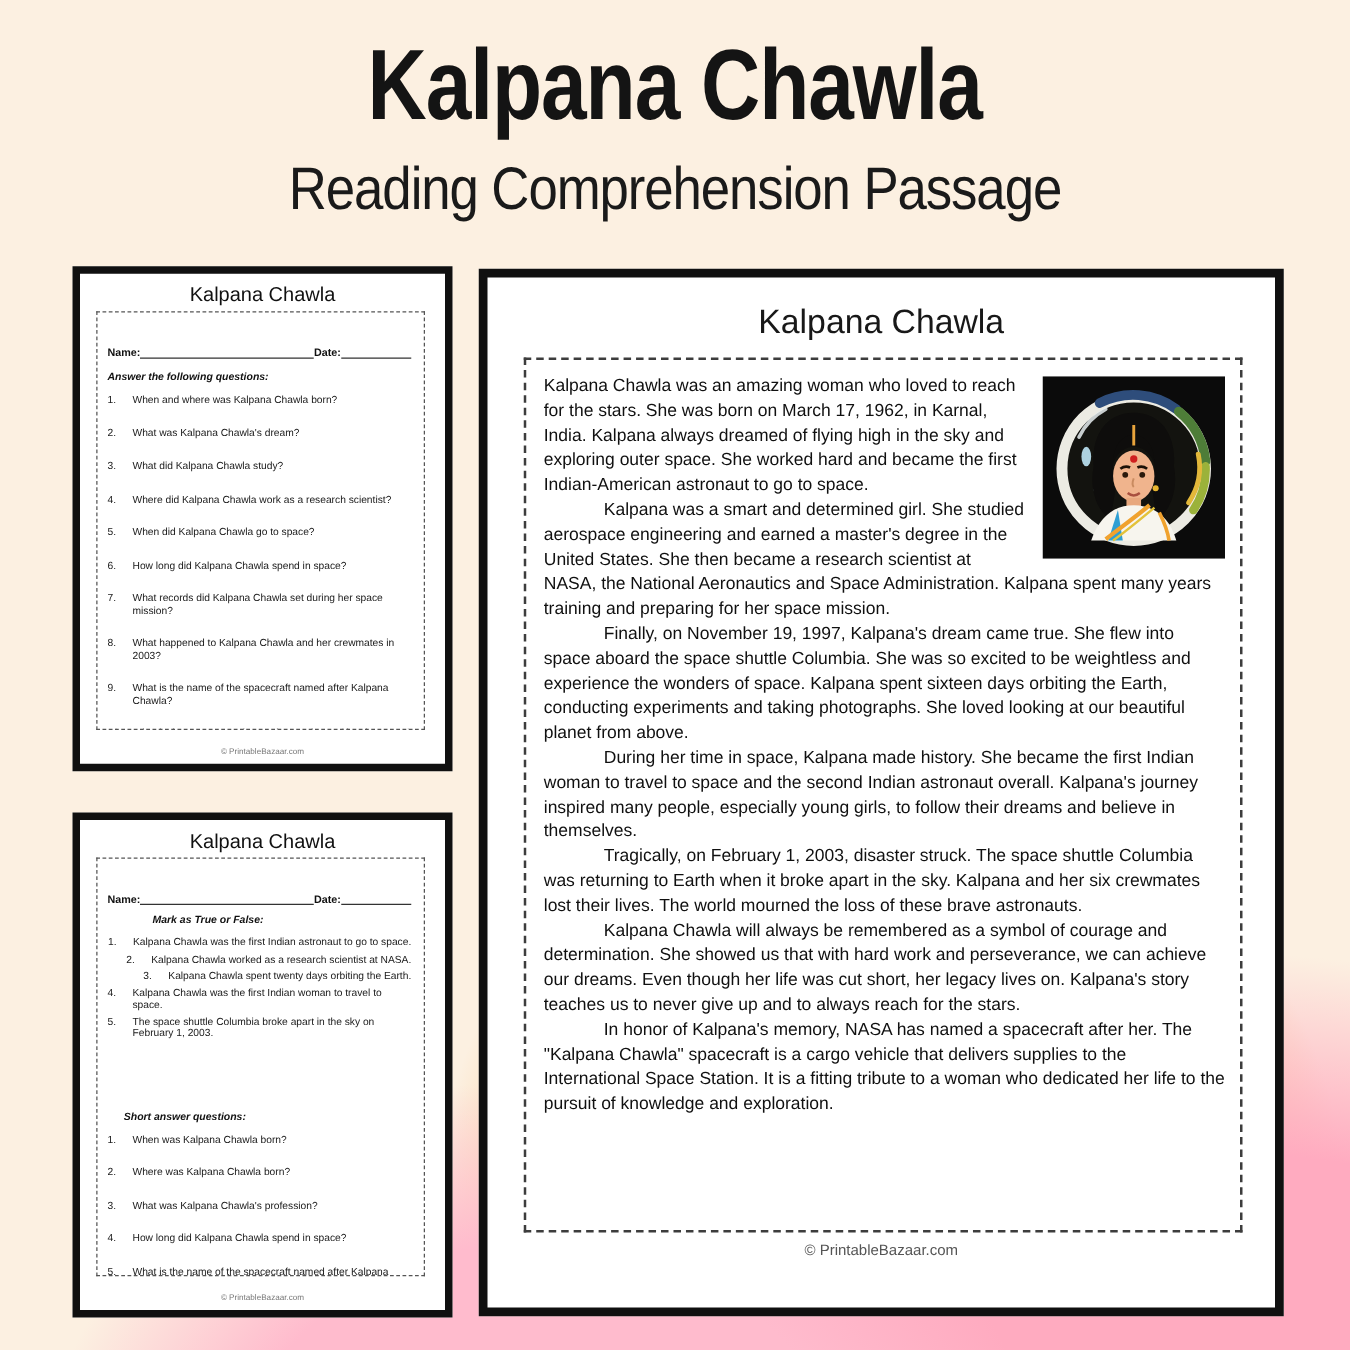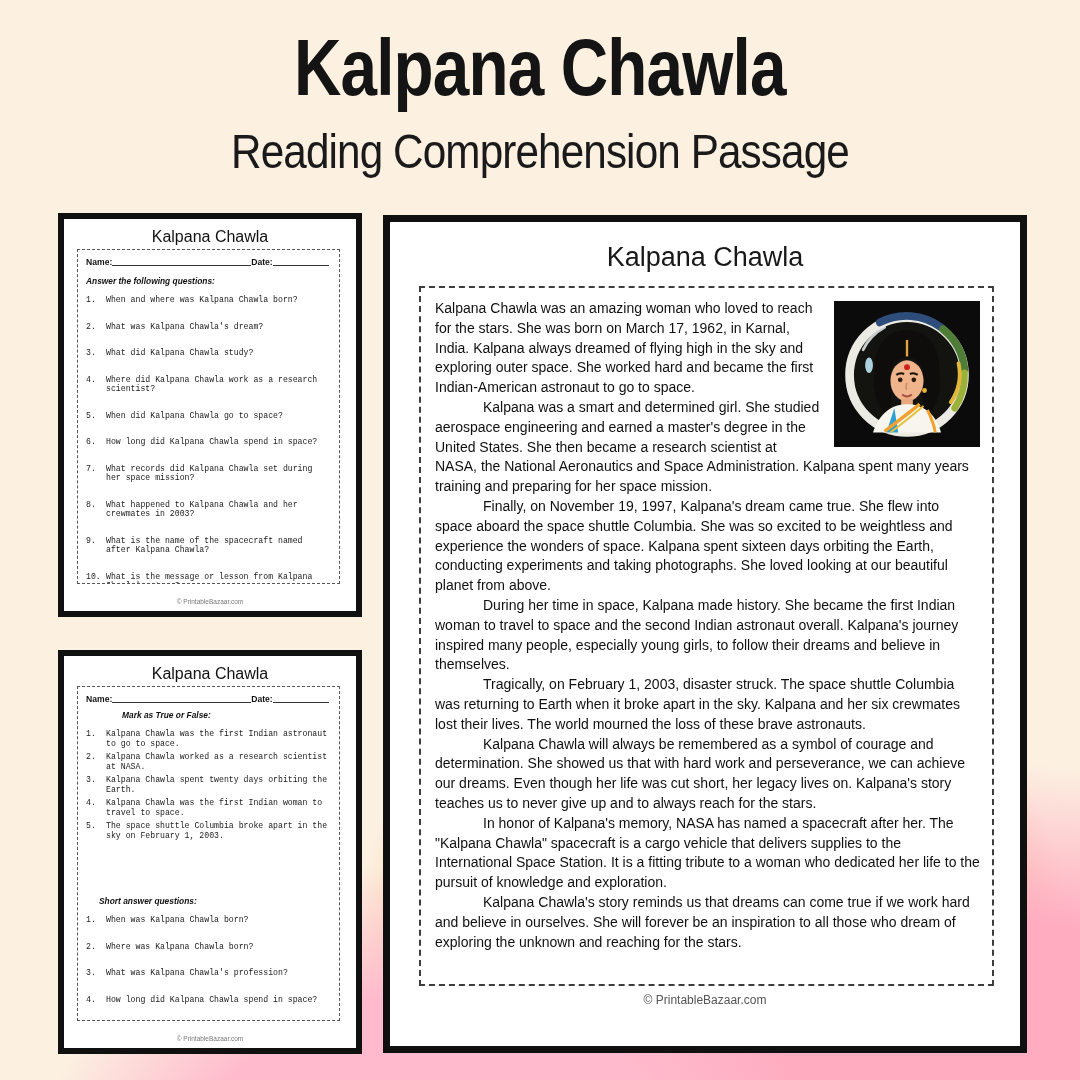--- a/index.html
+++ b/index.html
@@ -29,28 +29,28 @@
   
   .page { position:absolute; background:#fff; border:6px solid #101010; }
   .page-sm { left:58px; width:304px; height:404px; }
   #page-q  { top:213px; }
   #page-tf { top:650px; }
   .ws-title { text-align:center; font-size:16px; font-weight:400; margin-top:9px; color:#111; }
   .dash-box {
     position:absolute; left:13px; right:16px; top:30px; bottom:27px;
     border:1.5px dashed #555; padding:7px 10px 4px 8px; overflow:hidden;
   }
-  .nd-row { display:flex; font-size:8.6px; font-weight:600; color:#111; }
+  .nd-row { display:flex; align-items:flex-end; font-size:8.6px; font-weight:600; color:#111;margin-top:20px; }
   .u-line { border-bottom:1px solid #333; height:9px; display:inline-block; }
   .name-line { width:148px; }
   .date-line { width:60px; }
   .nd-spacer { flex:1; }
   .ws-heading { font-size:8.4px; font-weight:700; margin-top:9px; color:#111;font-style:italic; }
   ol.qlist { list-style:none; counter-reset:q; margin-top:9px; }
-  ol.qlist li { display:flex; font-size:8.2px; line-height:9.5px; color:#1a1a1a;font-family:Liberation Mono, monospace; }
+  ol.qlist li { display:flex; font-size:8.2px; line-height:9.5px; color:#1a1a1a; }
   ol.qlist li::before { counter-increment:q; content:counter(q) "."; width:20px; flex:0 0 20px; }
   ol.gap-lg li { margin-bottom:17px; }
   ol.gap-sm li { margin-bottom:4px;justify-content:flex-end; }
   .ws-footer { position:absolute; bottom:6px; left:0; width:100%; text-align:center;
                font-size:6.5px; color:#777; }
 
   
   #page-passage { left:383px; top:215px; width:644px; height:838px; border-width:7px; }
   .ps-title { text-align:center; font-size:27px; font-weight:400; color:#181818; margin-top:20px; }
   .ps-dash {
@@ -213,16 +213,15 @@
       <path d="M 96 112 C 100 120 103 128 104 135" stroke="#f0a22e" stroke-width="3" fill="none"></path>
     </svg>
 
     <p class="first">Kalpana Chawla was an amazing woman who loved to reach for the stars. She was born on March 17, 1962, in Karnal, India. Kalpana always dreamed of flying high in the sky and exploring outer space. She worked hard and became the first Indian-American astronaut to go to space.</p>
     <p>Kalpana was a smart and determined girl. She studied aerospace engineering and earned a master's degree in the United States. She then became a research scientist at NASA, the National Aeronautics and Space Administration. Kalpana spent many years training and preparing for her space mission.</p>
     <p>Finally, on November 19, 1997, Kalpana's dream came true. She flew into space aboard the space shuttle Columbia. She was so excited to be weightless and experience the wonders of space. Kalpana spent sixteen days orbiting the Earth, conducting experiments and taking photographs. She loved looking at our beautiful planet from above.</p>
     <p>During her time in space, Kalpana made history. She became the first Indian woman to travel to space and the second Indian astronaut overall. Kalpana's journey inspired many people, especially young girls, to follow their dreams and believe in themselves.</p>
     <p>Tragically, on February 1, 2003, disaster struck. The space shuttle Columbia was returning to Earth when it broke apart in the sky. Kalpana and her six crewmates lost their lives. The world mourned the loss of these brave astronauts.</p>
     <p>Kalpana Chawla will always be remembered as a symbol of courage and determination. She showed us that with hard work and perseverance, we can achieve our dreams. Even though her life was cut short, her legacy lives on. Kalpana's story teaches us to never give up and to always reach for the stars.</p>
     <p>In honor of Kalpana's memory, NASA has named a spacecraft after her. The "Kalpana Chawla" spacecraft is a cargo vehicle that delivers supplies to the International Space Station. It is a fitting tribute to a woman who dedicated her life to the pursuit of knowledge and exploration.</p>
-    <p>Kalpana Chawla's story reminds us that dreams can come true if we work hard and believe in ourselves. She will forever be an inspiration to all those who dream of exploring the unknown and reaching for the stars.</p>
   </div>
   <div class="ps-footer">© PrintableBazaar.com</div>
 </div>
 
 </body></html>

